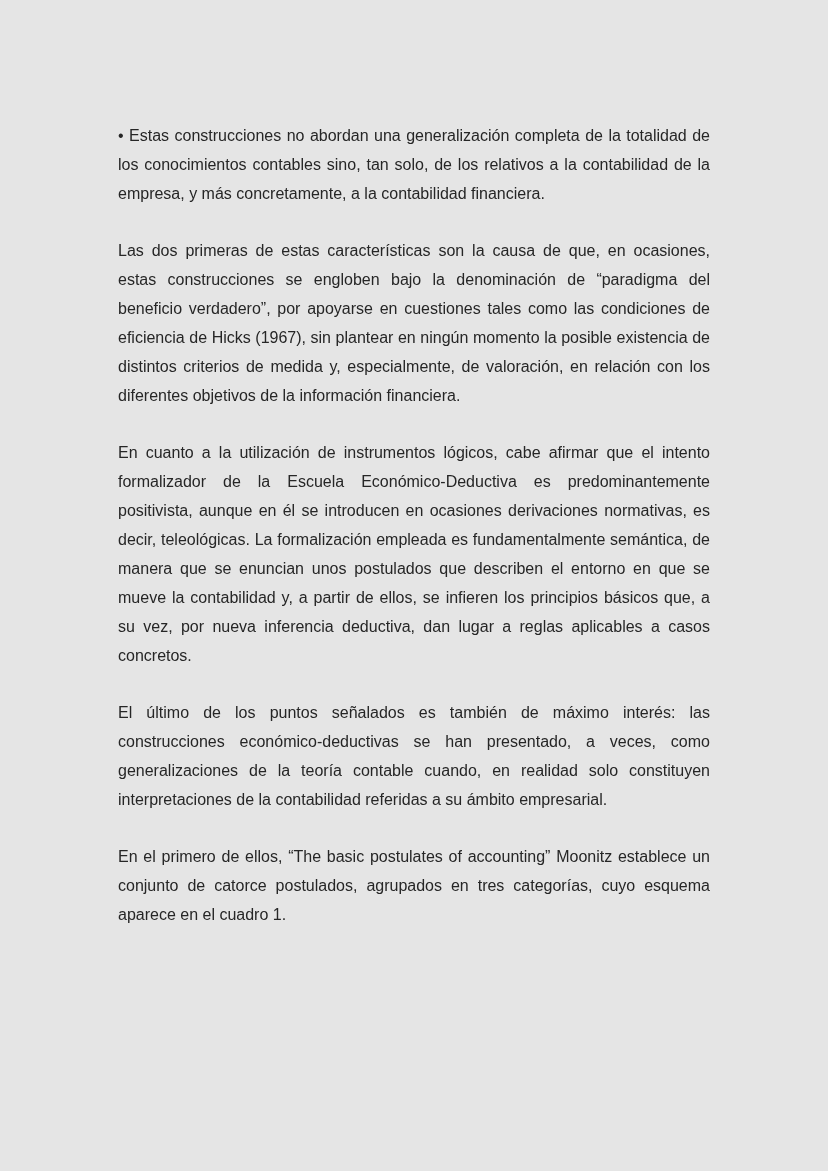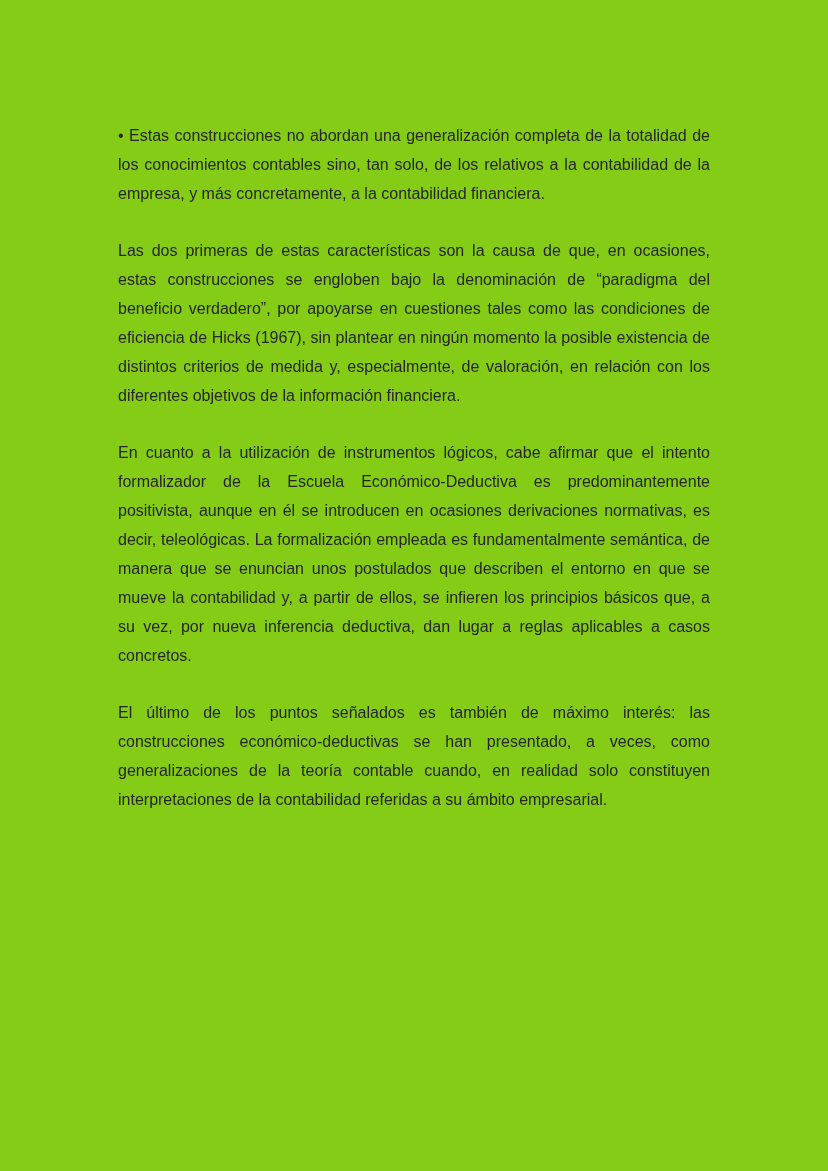--- a/index.html
+++ b/index.html
@@ -12,21 +12,21 @@
     height: 1171px;
     position: relative;
     font-family: "Liberation Sans", sans-serif;
   }
   .page {
     position: absolute;
     top: 0;
     left: 0;
     width: 828px;
     height: 1171px;
-    background: #84cc16;
+    background: #e5e5e5;
     overflow: hidden;
   }
   .content {
     position: absolute;
     left: 118px;
     top: 121px;
     width: 592px;
   }
   .para {
     margin: 0 0 28px 0;
@@ -41,14 +41,15 @@
 </style>
 </head>
 <body>
 
 <div class="page">
   <div class="content">
     <p class="para">• Estas construcciones no abordan una generalización completa de la totalidad de los conocimientos contables sino, tan solo, de los relativos a la contabilidad de la empresa, y más concretamente, a la contabilidad financiera.</p>
     <p class="para">Las dos primeras de estas características son la causa de que, en ocasiones, estas construcciones se engloben bajo la denominación de “paradigma del beneficio verdadero”, por apoyarse en cuestiones tales como las condiciones de eficiencia de Hicks (1967), sin plantear en ningún momento la posible existencia de distintos criterios de medida y, especialmente, de valoración, en relación con los diferentes objetivos de la información financiera.</p>
     <p class="para">En cuanto a la utilización de instrumentos lógicos, cabe afirmar que el intento formalizador de la Escuela Económico-Deductiva es predominantemente positivista, aunque en él se introducen en ocasiones derivaciones normativas, es decir, teleológicas. La formalización empleada es fundamentalmente semántica, de manera que se enuncian unos postulados que describen el entorno en que se mueve la contabilidad y, a partir de ellos, se infieren los principios básicos que, a su vez, por nueva inferencia deductiva, dan lugar a reglas aplicables a casos concretos.</p>
     <p class="para">El último de los puntos señalados es también de máximo interés: las construcciones económico-deductivas se han presentado, a veces, como generalizaciones de la teoría contable cuando, en realidad solo constituyen interpretaciones de la contabilidad referidas a su ámbito empresarial.</p>
+    <p class="para">En el primero de ellos, “The basic postulates of accounting” Moonitz establece un conjunto de catorce postulados, agrupados en tres categorías, cuyo esquema aparece en el cuadro 1.</p>
   </div>
 </div>
 
 </body></html>

